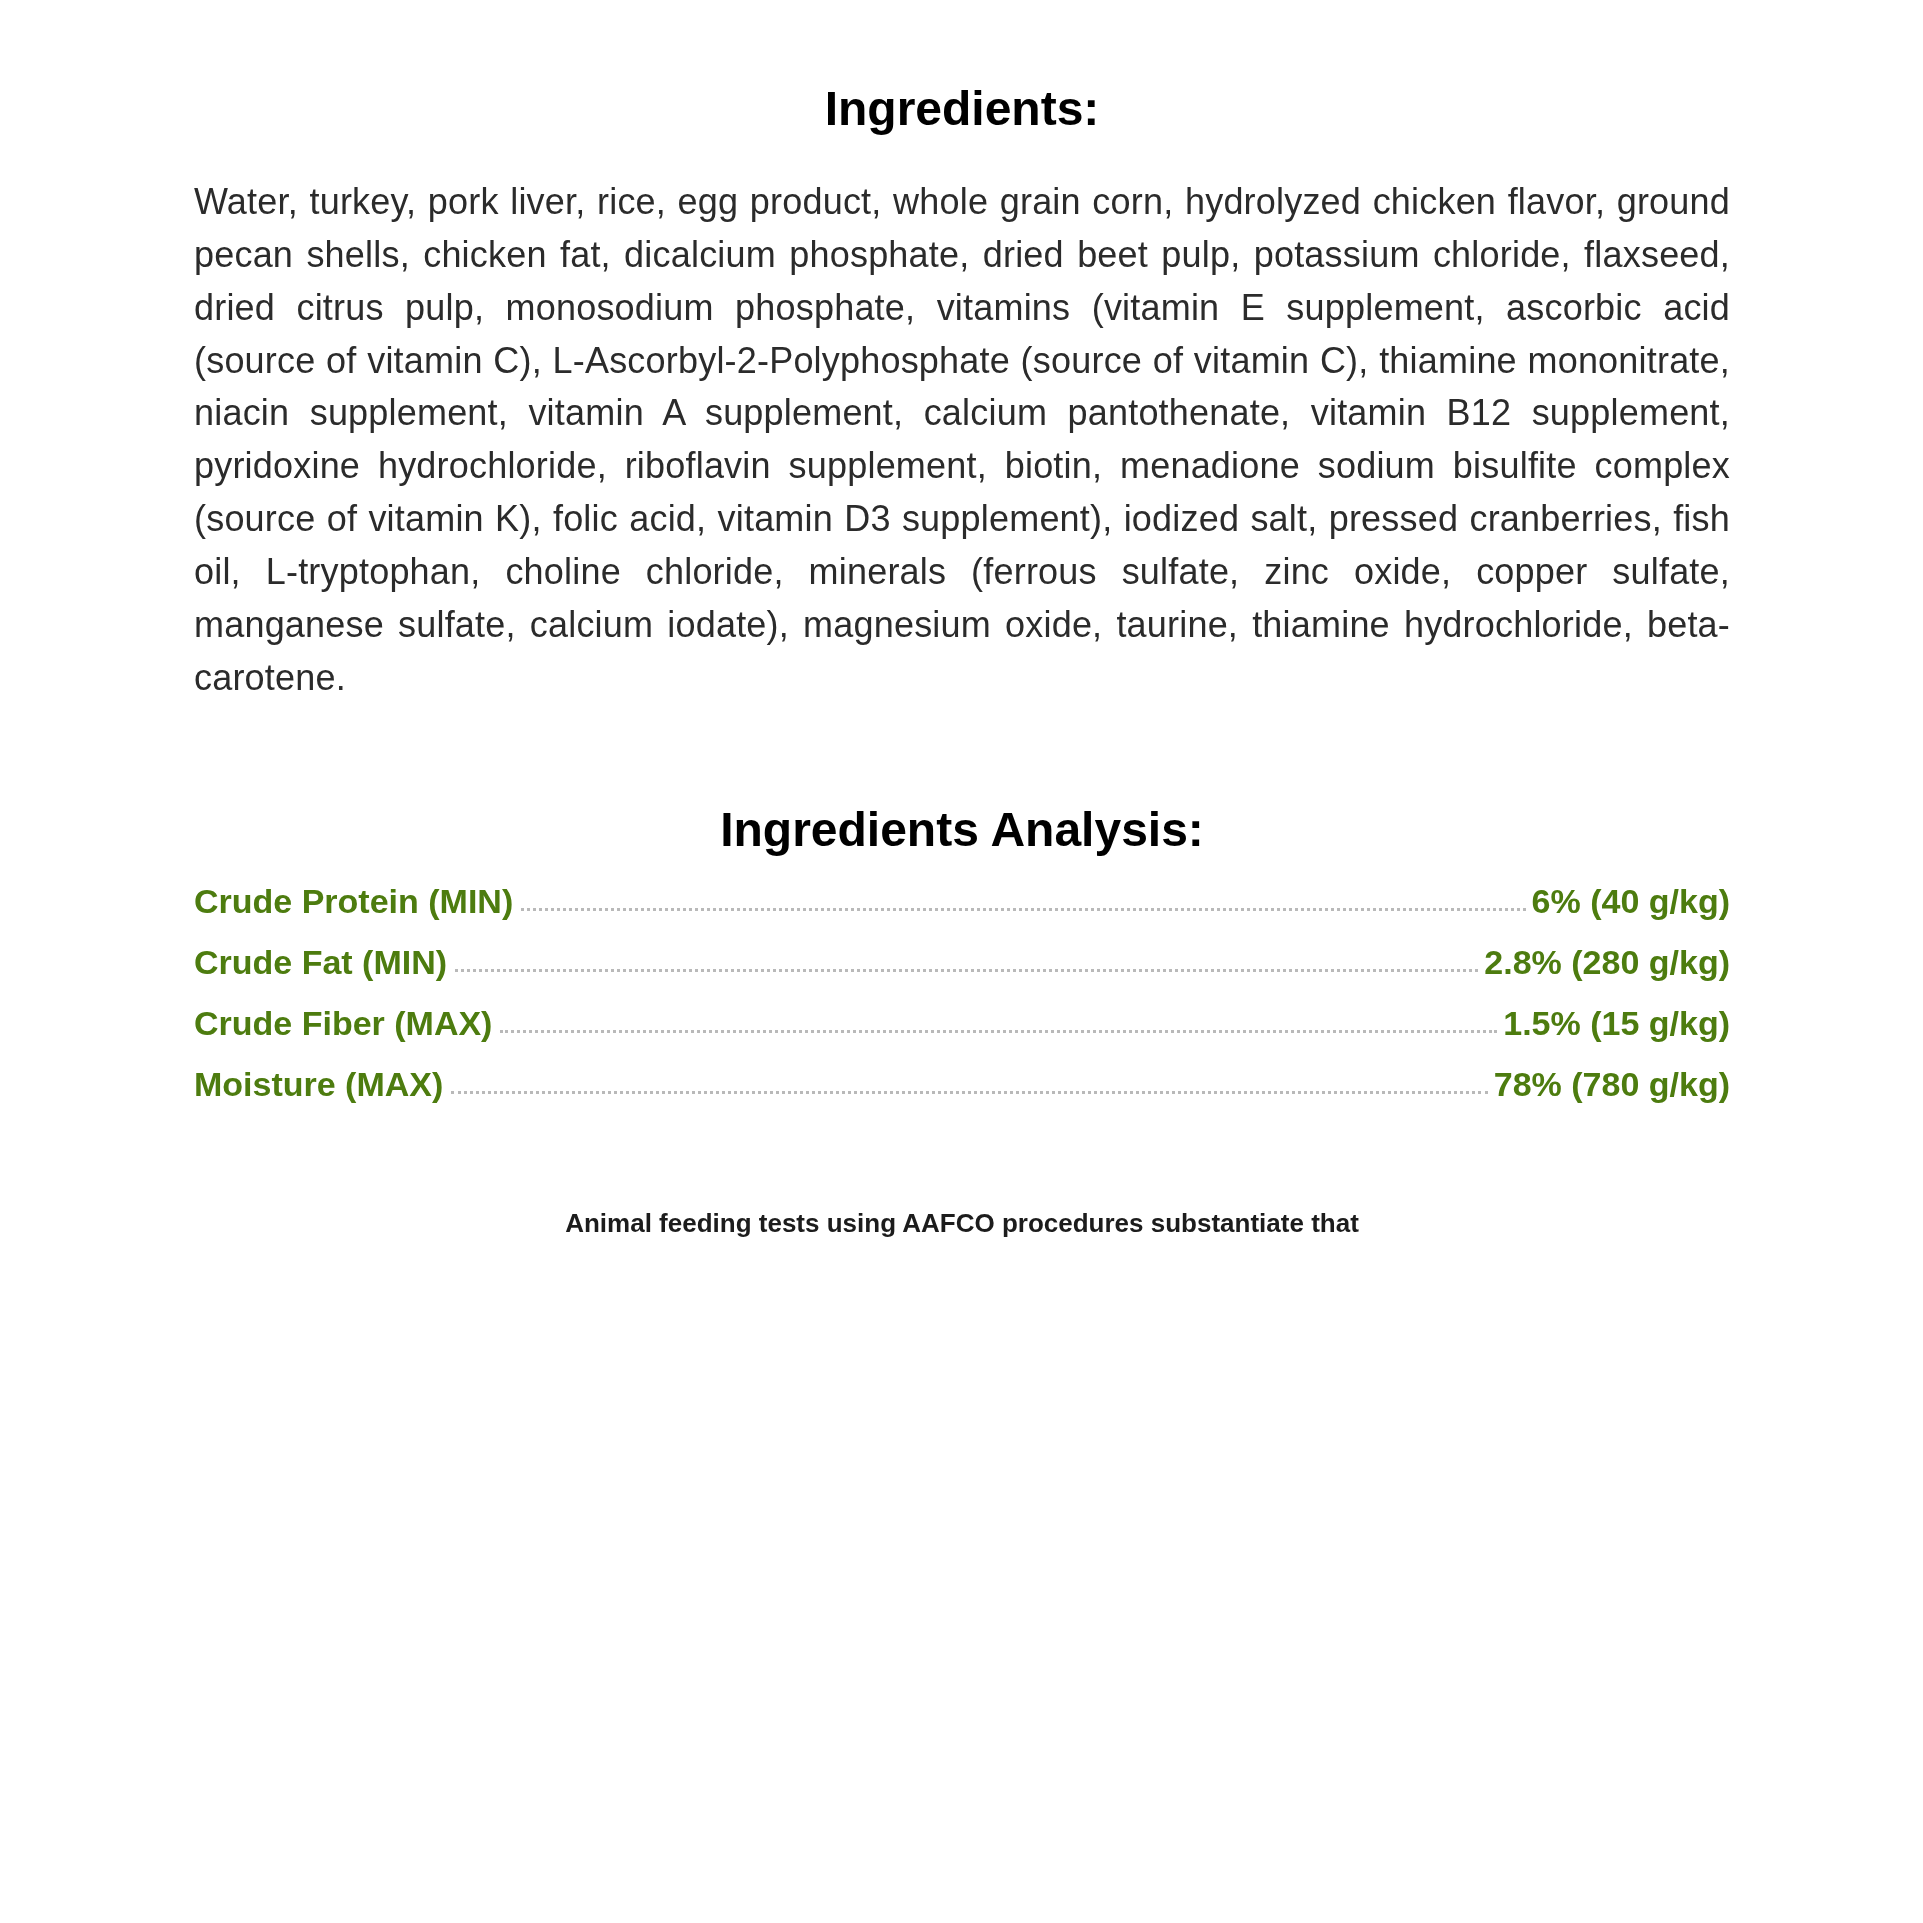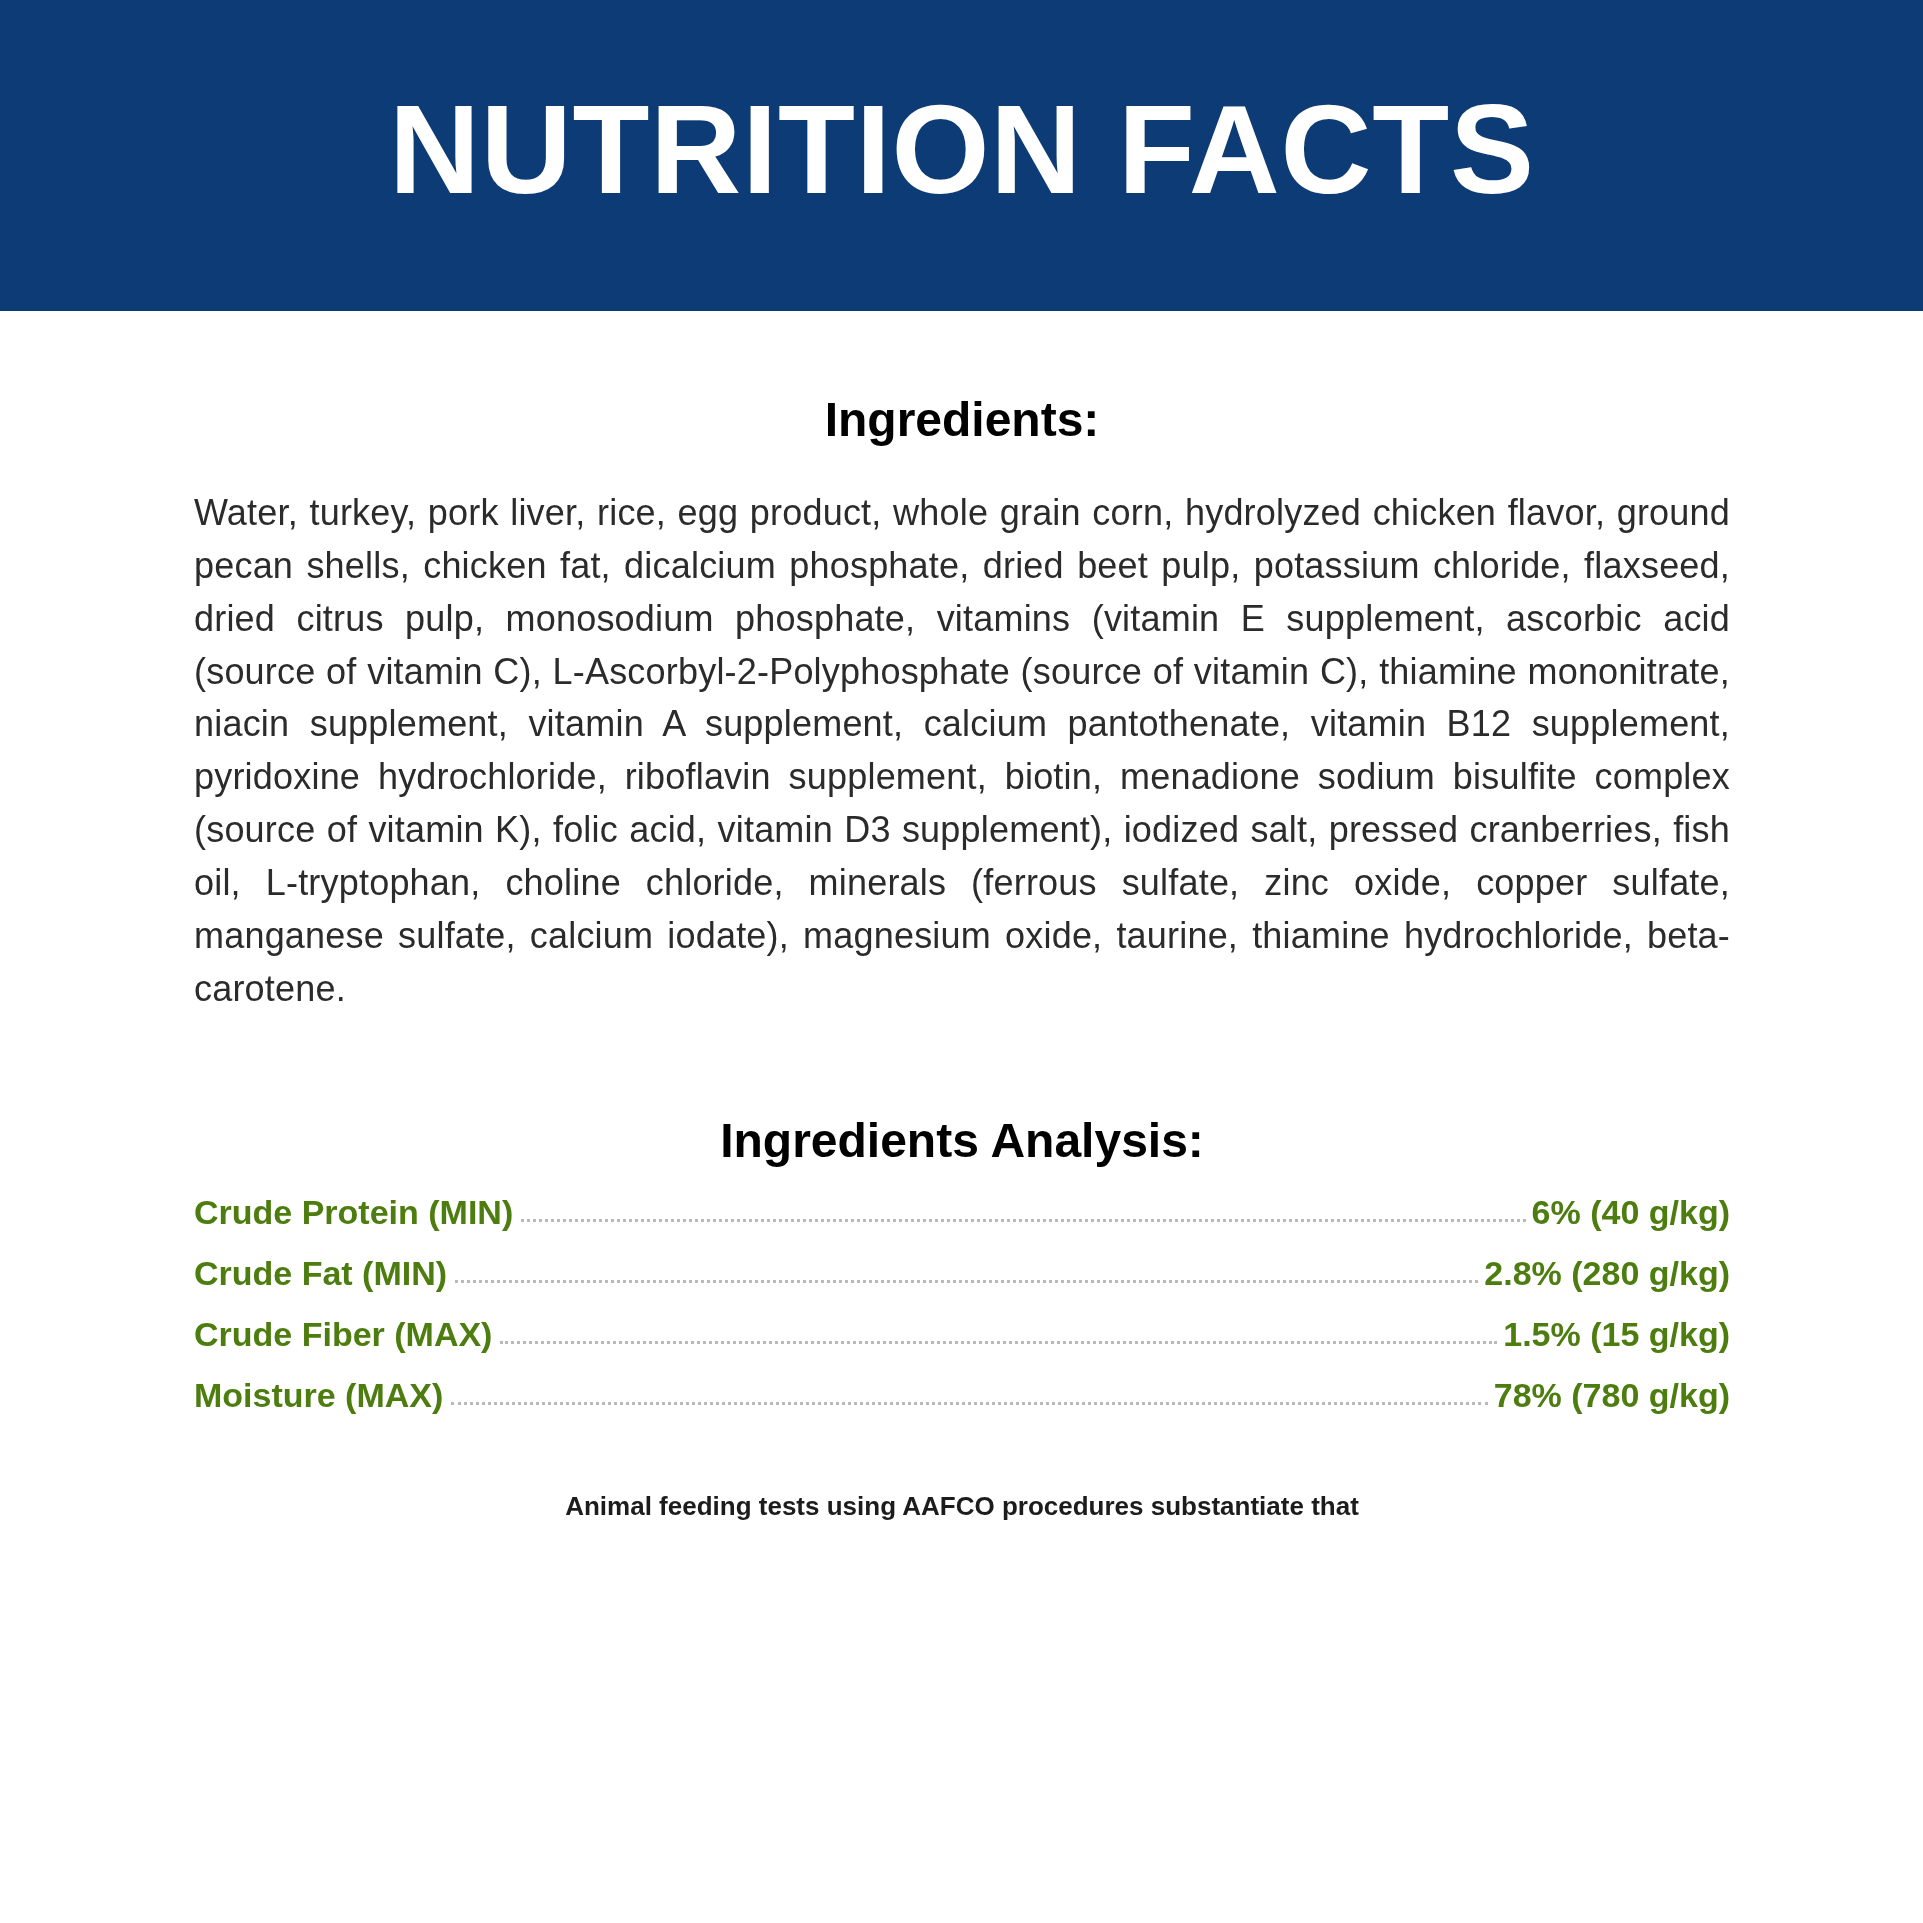--- a/index.html
+++ b/index.html
@@ -96,37 +96,34 @@
     margin: 0 6px 10.5px 7.5px;
     border-bottom: 3.8px dotted #b9b9b9;
     min-width: 30px;
   }
   .analysis-value {
     flex: 0 0 auto;
   }
 
   
   .footer {
-    margin-top: 70px;
+    margin-top: 98px;
     text-align: center;
     font-size: 26px;
     font-weight: 700;
     color: #1c1c1c;
     line-height: 1.62;
   }
   .footer div { white-space: nowrap; }
 </style>
 </head>
 <body>
 
 <div class="page">
 
-  <div class="header-band">
-    <h1 class="header-title">NUTRITION FACTS</h1>
-  </div>
 
   <div class="content">
 
     <h2 class="section-heading ingredients-heading">Ingredients:</h2>
 
     <p class="ingredients-body">Water, turkey, pork liver, rice, egg product, whole grain corn, hydrolyzed chicken flavor, ground pecan shells, chicken fat, dicalcium phosphate, dried beet pulp, potassium chloride, flaxseed, dried citrus pulp, monosodium phosphate, vitamins (vitamin E supplement, ascorbic acid (source of vitamin C), L-Ascorbyl-2-Polyphosphate (source of vitamin C), thiamine mononitrate, niacin supplement, vitamin A supplement, calcium pantothenate, vitamin B12 supplement, pyridoxine hydrochloride, riboflavin supplement, biotin, menadione sodium bisulfite complex (source of vitamin K), folic acid, vitamin D3 supplement), iodized salt, pressed cranberries, fish oil, L-tryptophan, choline chloride, minerals (ferrous sulfate, zinc oxide, copper sulfate, manganese sulfate, calcium iodate), magnesium oxide, taurine, thiamine hydrochloride, beta-carotene.</p>
 
     <h2 class="section-heading analysis-heading">Ingredients Analysis:</h2>
 
     <div class="analysis-table">

